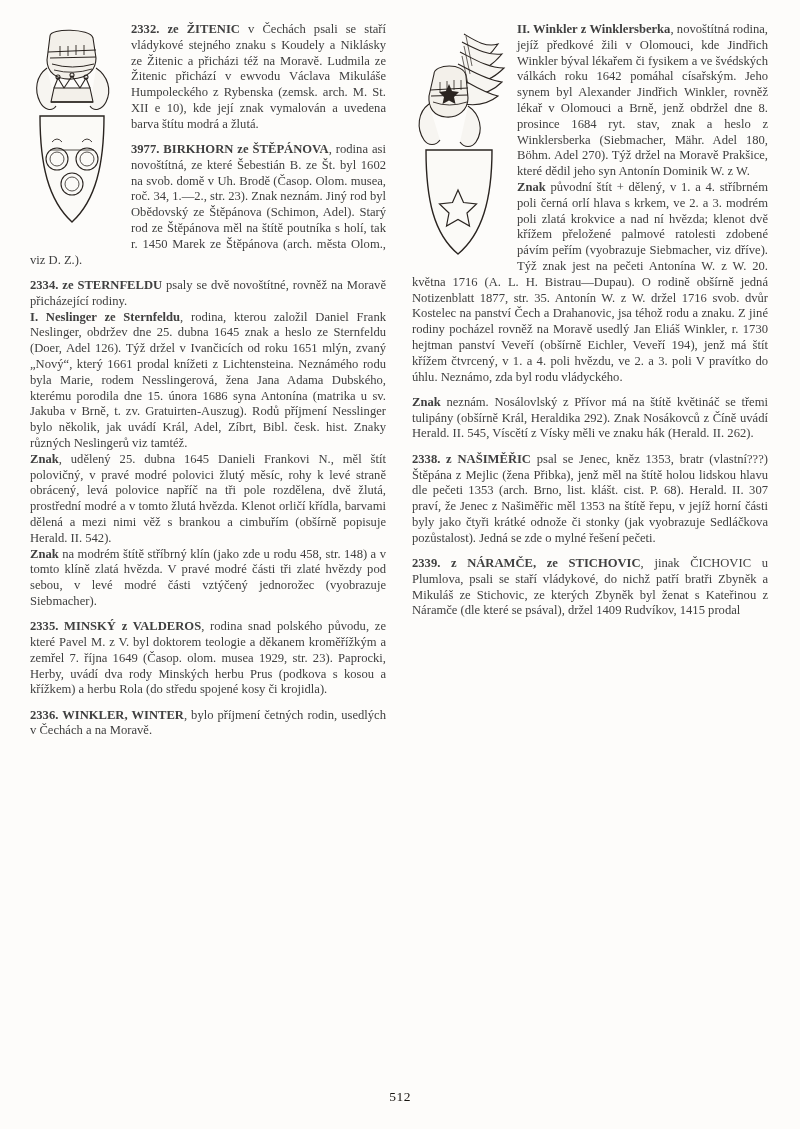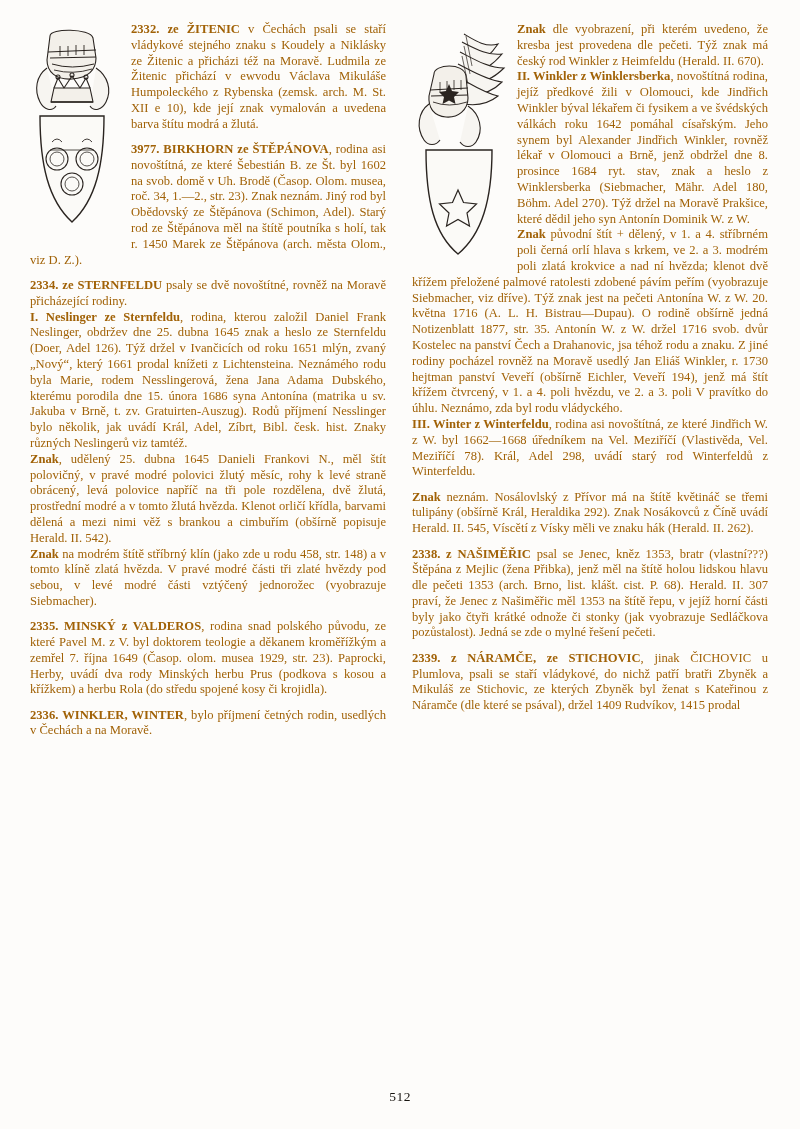--- a/index.html
+++ b/index.html
@@ -22,21 +22,21 @@
   .columns {
     display: flex;
     gap: 26px;
     height: 1050px;
   }
   .col {
     width: 356px;
     font-size: 12.6px;
     line-height: 1.255;
     text-align: justify;
-    color: #a16207;
+    color: #404040;
     -webkit-hyphens: auto;
     hyphens: auto;
   }
   .entry {
     margin-bottom: 9.5px;
   }
   .entry p {
     margin: 0;
     text-indent: 0;
   }
@@ -166,24 +166,22 @@
               <path d="M37 62 l3 7 7 1 -5 5 1.5 7 -6.5 -3.5 -6.5 3.5 1.5 -7 -5 -5 7 -1 z" fill="#2a2420" stroke="none"></path>
 
               <path d="M17 82 C6 90, 4 106, 12 118 C16 124, 24 124, 28 118" fill="#f7f5f1"></path>
               <path d="M56 84 C68 92, 72 108, 64 120 C60 126, 52 126, 48 120" fill="#f7f5f1"></path>
 
               <path d="M14 128 L80 128 C80 178, 70 212, 46 232 C22 212, 14 178, 14 128 Z" fill="#fbfaf7" stroke-width="1.4"></path>
               <path d="M46 168 l5.5 12.5 13 1.5 -9.5 9 2.5 13 -11.5 -6.5 -11.5 6.5 2.5 -13 -9.5 -9 13 -1.5 z" fill="none" stroke-width="1.2"></path>
             </g>
           </svg>
         </div>
-        <p class="indent"><b>Znak</b> dle vyobrazení, při kterém uvedeno, že kresba jest provedena dle pečeti. Týž znak má český rod Winkler z Heimfeldu (Herald. II. 670).</p>
         <p class="indent"><b>II. Winkler z Winklersberka</b>, novoštítná rodina, jejíž předkové žili v Olomouci, kde Jindřich Winkler býval lékařem či fysikem a ve švédských válkách roku 1642 pomáhal císařským. Jeho synem byl Alexander Jindřich Winkler, rovněž lékař v Olomouci a Brně, jenž obdržel dne 8. prosince 1684 ryt. stav, znak a heslo z Winklersberka (Siebmacher, Mähr. Adel 180, Böhm. Adel 270). Týž držel na Moravě Prakšice, které dědil jeho syn Antonín Dominik W. z W.</p>
         <p class="indent"><b>Znak</b> původní štít + dělený, v 1. a 4. stříbrném poli černá orlí hlava s krkem, ve 2. a 3. modrém poli zlatá krokvice a nad ní hvězda; klenot dvě křížem přeložené palmové ratolesti zdobené pávím peřím (vyobrazuje Siebmacher, viz dříve). Týž znak jest na pečeti Antonína W. z W. 20. května 1716 (A. L. H. Bistrau—Dupau). O rodině obšírně jedná Notizenblatt 1877, str. 35. Antonín W. z W. držel 1716 svob. dvůr Kostelec na panství Čech a Drahanovic, jsa téhož rodu a znaku. Z jiné rodiny pocházel rovněž na Moravě usedlý Jan Eliáš Winkler, r. 1730 hejtman panství Veveří (obšírně Eichler, Veveří 194), jenž má štít křížem čtvrcený, v 1. a 4. poli hvězdu, ve 2. a 3. poli V pravítko do úhlu. Neznámo, zda byl rodu vládyckého.</p>
-        <p class="indent"><b>III. Winter z Winterfeldu</b>, rodina asi novoštítná, ze které Jindřich W. z W. byl 1662—1668 úředníkem na Vel. Meziříčí (Vlastivěda, Vel. Meziříčí 78). Král, Adel 298, uvádí starý rod Winterfeldů z Winterfeldu.</p>
       </div>
 
       <div class="entry">
         <p class="indent"><b>Znak</b> neznám. Nosálovlský z Přívor má na štítě květináč se třemi tulipány (obšírně Král, Heraldika 292). Znak Nosákovců z Číně uvádí Herald. II. 545, Víscětí z Vísky měli ve znaku hák (Herald. II. 262).</p>
       </div>
 
       <div class="entry">
         <p><b>2338. z NAŠIMĚŘIC</b> psal se Jenec, kněz 1353, bratr (vlastní???) Štěpána z Mejlic (žena Přibka), jenž měl na štítě holou lidskou hlavu dle pečeti 1353 (arch. Brno, list. klášt. cist. P. 68). Herald. II. 307 praví, že Jenec z Našiměřic měl 1353 na štítě řepu, v jejíž horní části byly jako čtyři krátké odnože či stonky (jak vyobrazuje Sedláčkova pozůstalost). Jedná se zde o mylné řešení pečeti.</p>
       </div>
 

